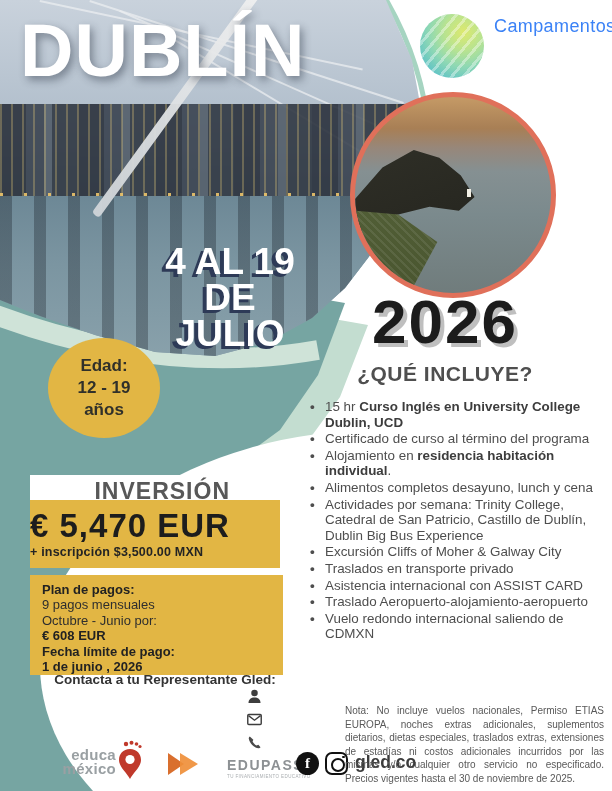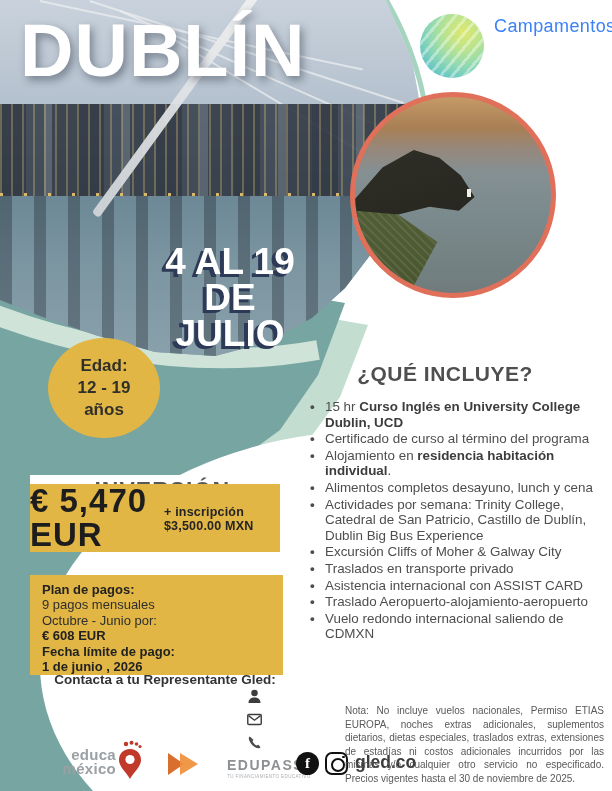--- a/index.html
+++ b/index.html
@@ -84,22 +84,22 @@
   .includes li::before{content:"•";position:absolute;left:2px;top:0;color:#4e4e4e;font-weight:700;}
   .includes .b{font-weight:700;color:#3d3d3d;}
 
   
   .age-circle{position:absolute;left:48px;top:338px;width:112px;height:100px;border-radius:50%;
     background:var(--yellow);z-index:5;display:flex;flex-direction:column;justify-content:center;
     text-align:center;color:#30302a;font-weight:700;font-size:17px;line-height:22px;}
   .inv-box{position:absolute;left:30px;top:475px;width:200px;height:33px;background:#ffffff;z-index:5;
     display:flex;align-items:center;justify-content:flex-end;padding-left:45px;}
   .inv-title{font-size:23px;font-weight:800;letter-spacing:1px;color:#585858;}
-  .price-box{position:absolute;left:30px;top:484px;width:250px;height:68px;background:var(--yellow);z-index:5;
-    display:flex;flex-direction:row;align-items:center;justify-content:center;}
+  .price-box{position:absolute;left:30px;top:500px;width:250px;height:68px;background:var(--yellow);z-index:5;
+    display:flex;flex-direction:column;justify-content:center;}
   .price{font-size:33px;font-weight:800;color:#1d1d1d;letter-spacing:1px;line-height:34px;}
   .registration{font-size:12.5px;font-weight:700;color:#242424;margin-top:2px;letter-spacing:.2px;}
   .plan-box{position:absolute;left:30px;top:575px;width:253px;height:100px;background:var(--yellow);z-index:5;
     padding:7px 0 0 12px;}
   .plan-box div{font-size:13px;line-height:15.4px;color:#2e2e2e;}
   .plan-box .b{font-weight:700;color:#222;}
 
   
   .contact-label{position:absolute;left:15px;top:672px;width:300px;z-index:5;text-align:center;
     font-size:13.5px;font-weight:700;color:#333;}
@@ -163,20 +163,21 @@
       <div class="brand-sub">Campamentos</div>
     </div>
   </div>
 
   <div class="cliffs">
     <div class="cliff-rock"></div>
     <div class="cliff-grass"></div>
     <div class="lighthouse"></div>
   </div>
 
+  <div class="year">2026</div>
   <div class="includes-title">¿QUÉ INCLUYE?</div>
   <ul class="includes">
       <li><span>15 hr </span><span class="b">Curso Inglés en University College Dublin, UCD</span></li>
       <li><span>Certificado de curso al término del programa</span></li>
       <li><span>Alojamiento en </span><span class="b">residencia habitación individual</span><span>.</span></li>
       <li><span>Alimentos completos desayuno, lunch y cena</span></li>
       <li><span>Actividades por semana: Trinity College, Catedral de San Patricio, Castillo de Dublín, Dublin Big Bus Experience</span></li>
       <li><span>Excursión Cliffs of Moher &amp; Galway City</span></li>
       <li><span>Traslados en transporte privado</span></li>
       <li><span>Asistencia internacional con ASSIST CARD</span></li>

